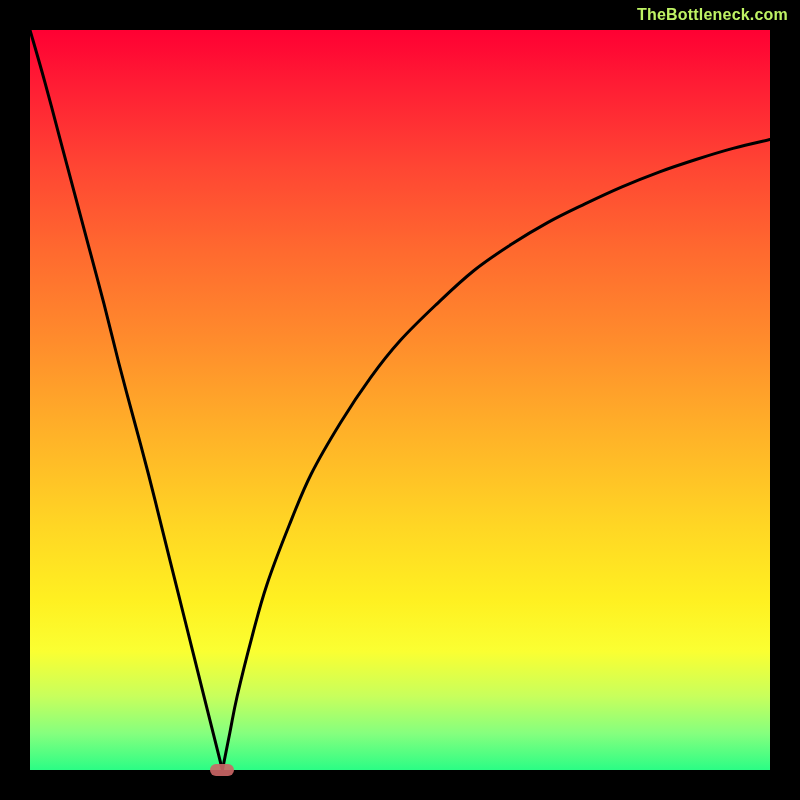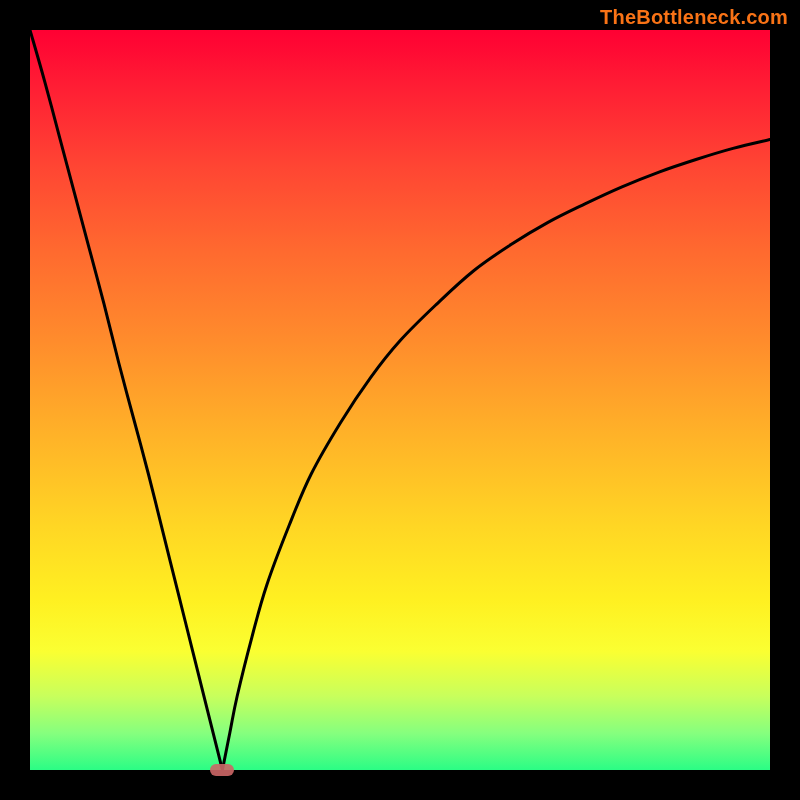--- a/index.html
+++ b/index.html
@@ -36,22 +36,22 @@
       #faff32 84%,
       #c8ff5c 90%,
       #86ff7e 95%,
       #2bfd85 100%
     );
   }
   .watermark {
     position: absolute;
     top: 6px;
     right: 12px;
-    color: #f97316;
-    font-size: 20px;
+    color: #bef264;
+    font-size: 16px;
     font-weight: 600;
     letter-spacing: 0.2px;
     user-select: none;
   }
   .curve {
     position: absolute;
     left: 0;
     top: 0;
     width: 740px;
     height: 740px;

